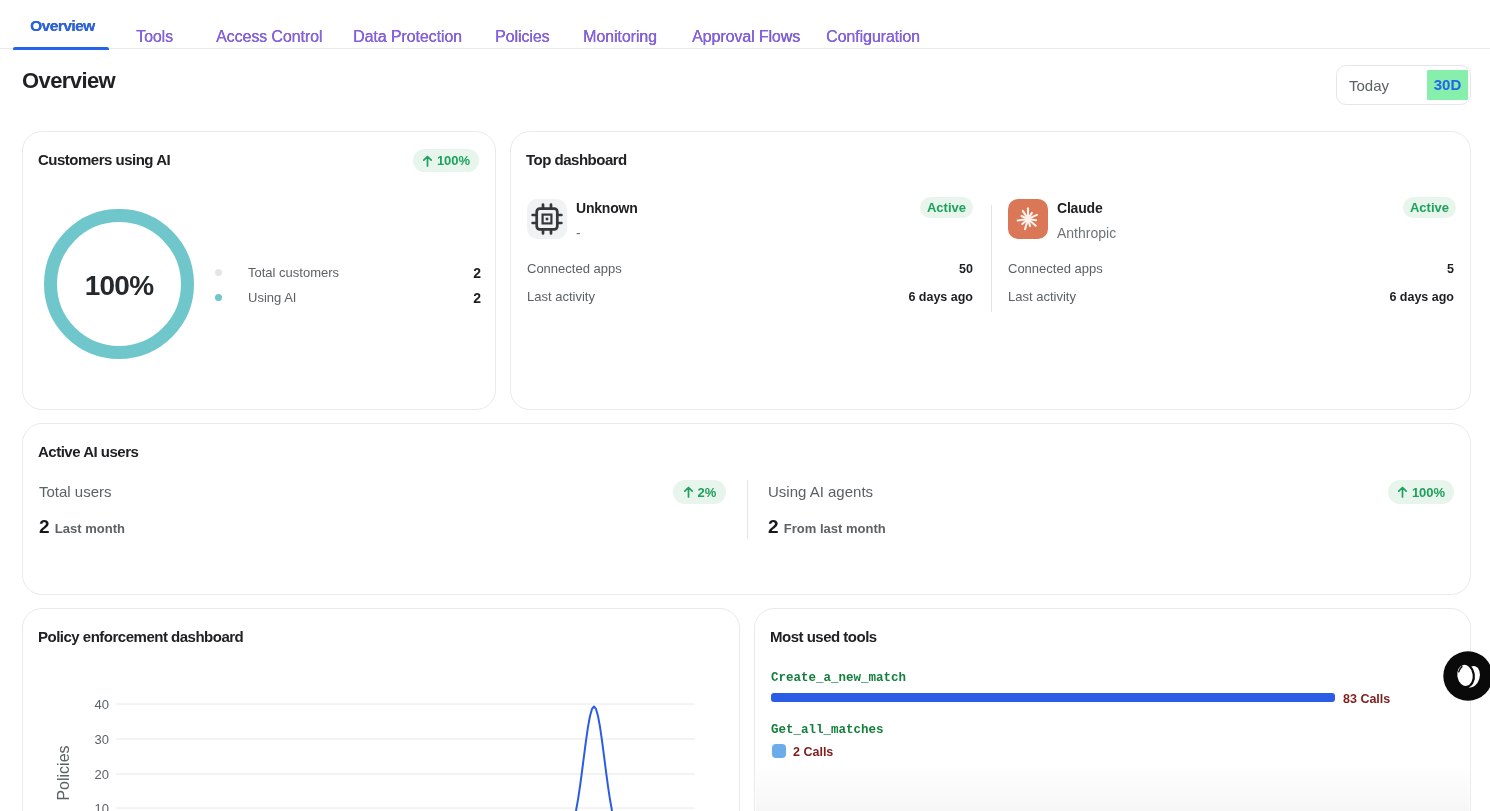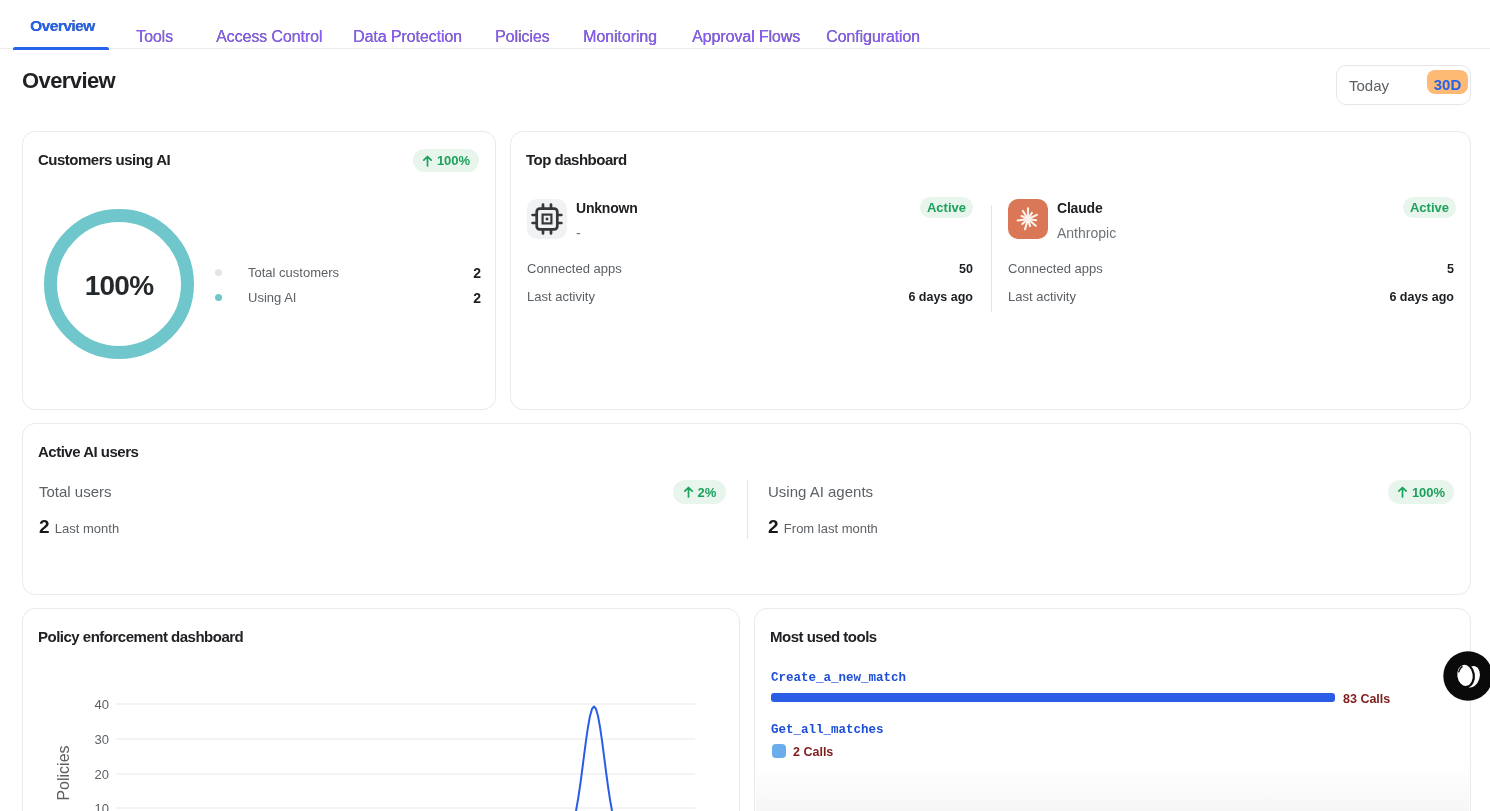--- a/index.html
+++ b/index.html
@@ -8,23 +8,23 @@
   
   .nav { position:relative; height:49px; border-bottom:1px solid #e9eaec; background:#fff; }
   .nav span { position:absolute; top:28px; font-size:16px; font-weight:400; letter-spacing:-0.1px; color:#8b5cf6; white-space:nowrap; text-shadow:0.3px 0 0 #5c6166; }
   .nav .active { top:17px; font-size:15.5px; font-weight:700; letter-spacing:-0.55px; color:#2563eb; }
   .nav .uline { position:absolute; left:13px; top:47px; width:96px; height:3px; background:#2563eb; border-radius:2px 2px 0 0; }
   
   .pagehead { position:relative; height:82px; }
   .pagehead h1 { position:absolute; left:22px; top:18.5px; font-size:22px; font-weight:700; letter-spacing:-0.6px; }
   .range { position:absolute; right:19px; top:16px; width:135px; height:40px; border:1px solid #e4e6e9; border-radius:10px; }
   .range .r { position:absolute; font-size:15px; color:#5c6166; top:11px; }
-  .range .pill { position:absolute; left:90px; top:4px; width:41px; height:24px; background:#fdba74; border-radius:8px; color:#2563eb; font-size:15px; font-weight:700; text-align:center; line-height:30px; }
+  .range .pill { position:absolute; left:90px; top:4px; width:41px; height:30px; background:#86efac; border-radius:1px; color:#2563eb; font-size:15px; font-weight:700; text-align:center; line-height:30px; }
   
-  .card { background:#fff; border:1px solid #e9eaec; border-radius:13px; position:relative; }
+  .card { background:#fff; border:1px solid #e9eaec; border-radius:20px; position:relative; }
   .row1 { display:flex; gap:14px; padding:0 19px 0 22px; }
   .c1 { width:474px; height:279px; }
   .c2 { flex:1; height:279px; }
   .ctitle { font-size:15px; font-weight:700; letter-spacing:-0.5px; position:absolute; top:18.5px; left:15px; white-space:nowrap; }
   .badge { display:inline-flex; align-items:center; justify-content:center; background:#e7f5ec; color:#1ea15c; font-size:13px; font-weight:700; border-radius:12px; }
   
   .b100 { position:absolute; top:17px; right:16px; width:66px; height:23px; }
   .legend { position:absolute; left:192px; top:128px; width:266px; }
   .lrow { display:flex; align-items:center; height:25px; font-size:13px; color:#5c6166;gap:20px; }
   .lrow .dot { width:7px; height:7px; border-radius:50%; margin-right:6px; }
@@ -35,26 +35,26 @@
   .pname { position:absolute; left:49px; top:1px; font-size:14px; font-weight:700; letter-spacing:-0.2px; }
   .psub { position:absolute; left:49px; top:25.5px; font-size:14px; color:#6e7378; }
   .pbadge { position:absolute; top:-2px; width:53px; height:21px; border-radius:11px; }
   .prow { position:absolute; display:flex; font-size:13px; color:#5c6166; height:16px; line-height:16px; }
   .prow b { margin-left:auto; color:#1c1f22; font-size:12.5px; font-weight:700; }
   .vdiv { position:absolute; background:#e3e4e6; width:1px; }
   
   .c3 { margin:13px 19px 0 22px; height:172px; }
   .metric-label { font-size:15px; color:#5c6166; position:absolute; }
   .mval { position:absolute; font-size:19px; font-weight:700; color:#16191c; }
-  .msub { font-size:13px; color:#5c6166; font-weight:400; }
+  .msub { font-size:13px; color:#5c6166; font-weight:700; }
   
   .row3 { display:flex; gap:14px; padding:0 19px 0 22px; margin-top:13px; }
   .c4 { width:718px; height:260px; }
   .c5 { flex:1; height:260px; }
-  .mono { font-family:"Liberation Mono", monospace; font-size:12.5px; font-weight:700; color:#1d4ed8; }
+  .mono { font-family:"Liberation Mono", monospace; font-size:12.5px; font-weight:700; color:#15803d; }
   .bar1 { position:absolute; left:16px; top:84px; height:9px; width:564px; background:#2b5ce5; border-radius:3px; }
   .calls { position:absolute; font-size:12.5px; font-weight:700; color:#7f1d1d; }
   .sq { position:absolute; left:17px; top:135px; width:14px; height:14px; border-radius:4px; background:#6badea; }
 </style>
 </head>
 <body>
   <div class="nav">
     <span class="active" style="left:30px;">Overview</span>
     <span style="left:136px;">Tools</span>
     <span style="left:216px;">Access Control</span>

